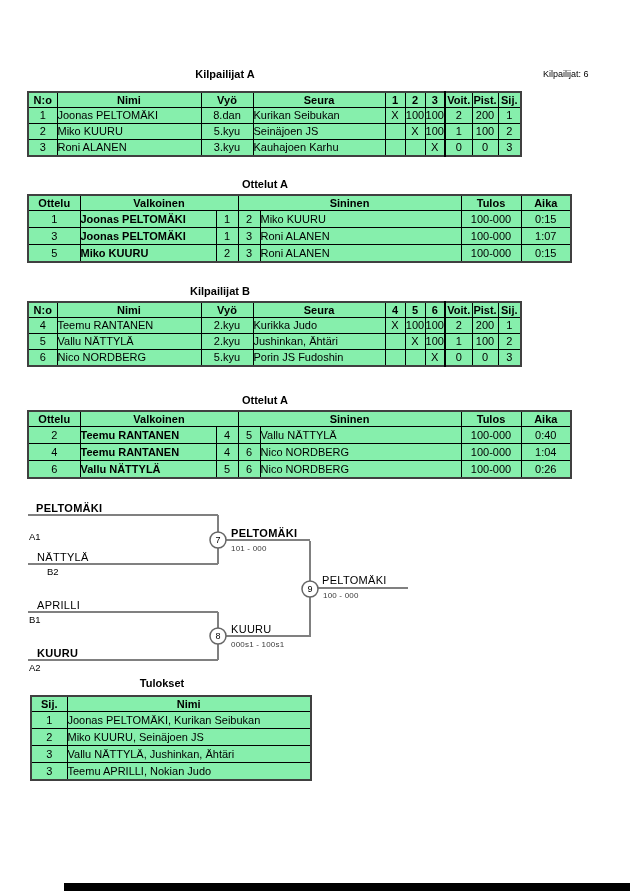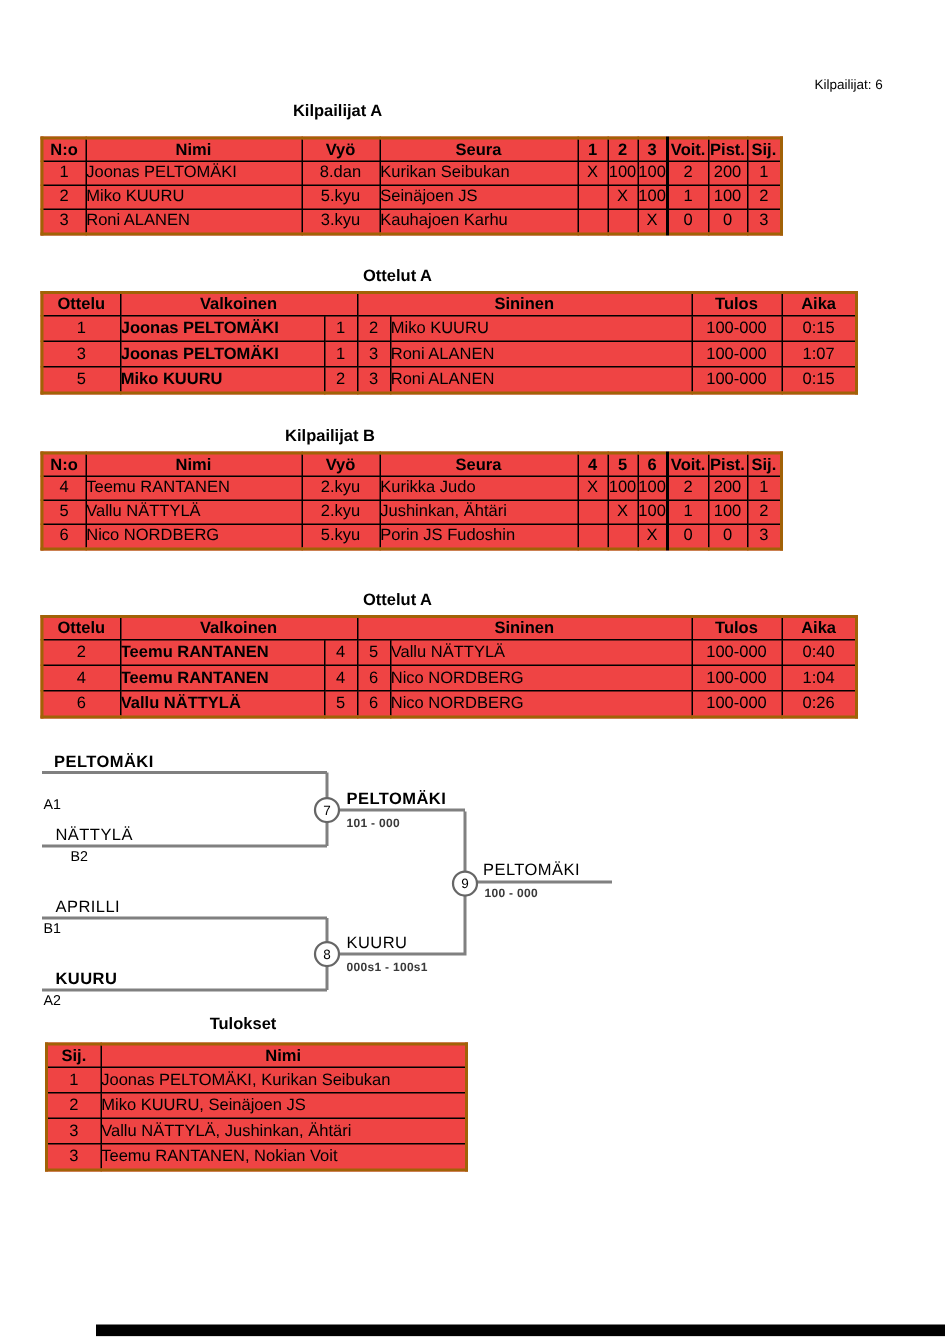--- a/index.html
+++ b/index.html
@@ -3,49 +3,49 @@
 <meta charset="utf-8">
 <style>
   html,body{margin:0;padding:0;background:#fff;}
   .page{position:relative;width:630px;height:891px;background:#fff;overflow:hidden;
         font-family:"Liberation Sans",sans-serif;color:#000;}
   .abs{position:absolute;}
   .title{font-size:20px;font-weight:bold;white-space:pre;transform:translateX(-50%);}
   .heading{font-size:11px;font-weight:bold;white-space:nowrap;transform:translateX(-50%);}
   .smallnote{font-size:9px;white-space:nowrap;}
   table.grid{border-collapse:collapse;table-layout:fixed;position:absolute;
-             font-size:11px;border:2px solid #a16207;background:#ef4444;}
+             font-size:11px;border:2px solid #404040;background:#86efac;}
   .grid th,.grid td{border:1px solid #000;padding:0;overflow:hidden;white-space:nowrap;
                     vertical-align:middle;line-height:1;}
   .grid th{font-weight:bold;height:14px;text-align:center;}
   .t-comp td{height:15px;}
   .t-match td{height:16px;}
   .t-res th{height:14px;}
   .t-res td{height:16px;}
   .c{text-align:center;}
   .l{text-align:left;padding-left:6px;}
   .l8{text-align:left;padding-left:8px;}
   .b{font-weight:bold;}
   .bL{border-left:2px solid #000 !important;}
   .pr20{padding-right:20px;}
   .pr26{padding-right:26px;}
   .pr65{padding-right:65px;}
   .bk-name{font-size:11px;white-space:nowrap;letter-spacing:0.3px;}
   .bk-seed{font-size:9.5px;white-space:nowrap;}
-  .bk-score{font-size:8px;color:#3a3a3a;white-space:nowrap;letter-spacing:0.2px;font-weight:bold;}
+  .bk-score{font-size:8px;color:#3a3a3a;white-space:nowrap;letter-spacing:0.2px;}
   .bk-num{font-size:9px;width:16px;text-align:center;line-height:12px;}
   .bottom-bar{background:#000;}
 </style>
 </head>
 <body>
 
 <div class="page">
 
   <div class="abs heading" style="left:225px;top:68px;">Kilpailijat A</div>
-  <div class="abs smallnote" style="left:533px;top:51px;padding-left:10px;">Kilpailijat: 6</div>
+  <div class="abs smallnote" style="left:533px;top:69px;padding-left:10px;">Kilpailijat: 6</div>
 
   <table class="grid t-comp" style="left:27px;top:91px;">
     <colgroup>
         <col style="width:29px">
         <col style="width:144px">
         <col style="width:52px">
         <col style="width:132px">
         <col style="width:20px">
         <col style="width:20px">
         <col style="width:20px">
@@ -327,20 +327,20 @@
       <tr>
         <td class="c">2</td>
         <td class="l8">Miko KUURU, Seinäjoen JS</td>
       </tr>
       <tr>
         <td class="c">3</td>
         <td class="l8">Vallu NÄTTYLÄ, Jushinkan, Ähtäri</td>
       </tr>
       <tr>
         <td class="c">3</td>
-        <td class="l8">Teemu RANTANEN, Nokian Voit</td>
+        <td class="l8">Teemu APRILLI, Nokian Judo</td>
       </tr>
     </tbody>
   </table>
 
   <div class="abs bottom-bar" style="left:64px;top:883px;width:566px;height:8px;"></div>
 
 </div>
 
 </body></html>

